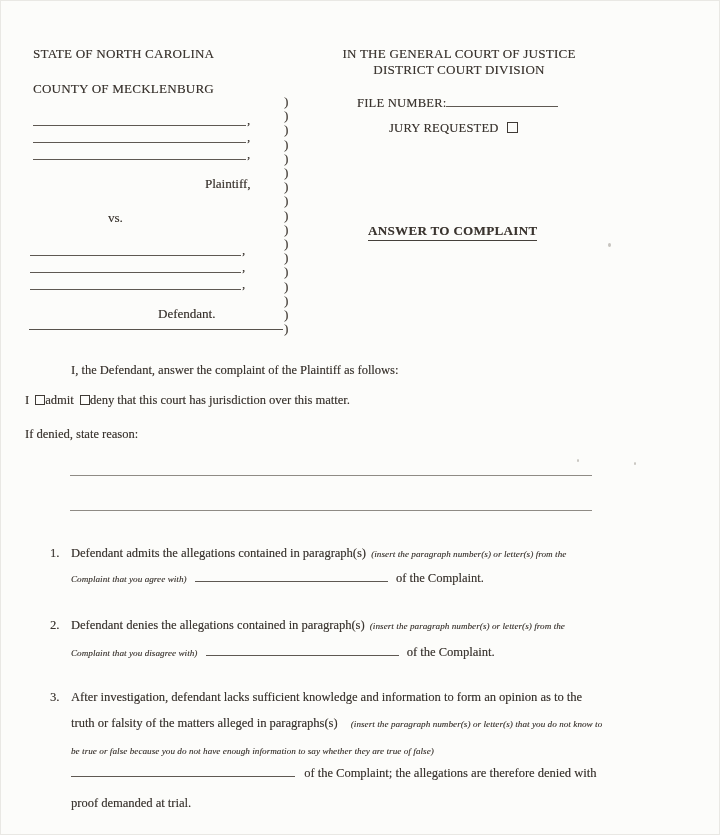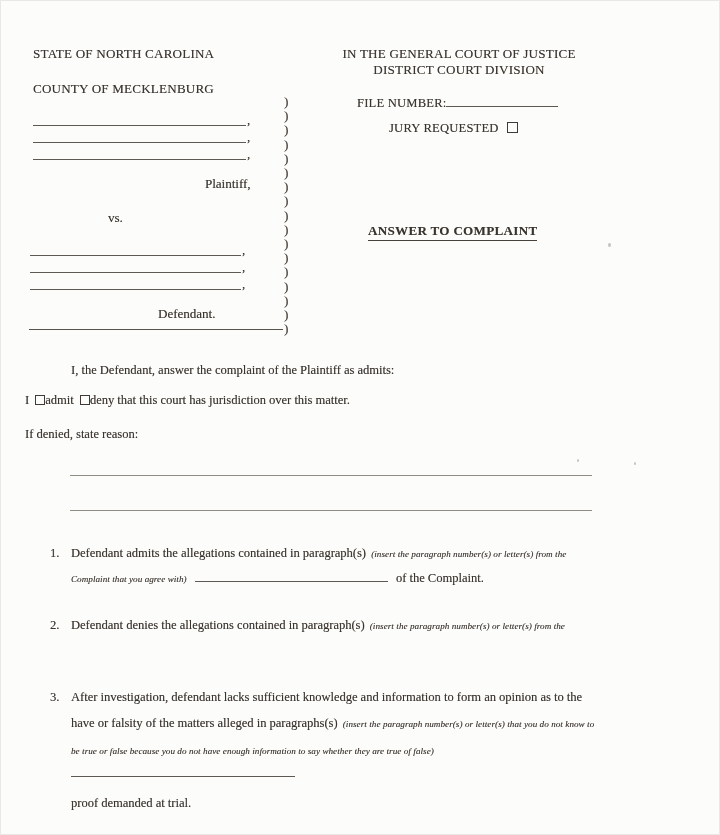--- a/index.html
+++ b/index.html
@@ -113,21 +113,21 @@
 )
 )
 )
 )
 )
 )
 )</div>
 
   <div class="abs doc-title" style="left:368px;top:223px;">ANSWER TO COMPLAINT</div>
 
-  <div class="abs body-text" style="left:71px;top:363px;">I, the Defendant, answer the complaint of the Plaintiff as admits:</div>
+  <div class="abs body-text" style="left:71px;top:363px;">I, the Defendant, answer the complaint of the Plaintiff as follows:</div>
 
   <div class="abs body-text" style="left:25px;top:393px;">
     <span>I</span>
     <span class="cb" style="margin-left:3px;"></span><span>admit</span>
     <span class="cb" style="margin-left:3px;"></span><span>deny</span>
     <span>that this court has jurisdiction over this matter.</span>
   </div>
 
   <div class="abs body-text" style="left:25px;top:427px;">If denied, state reason:</div>
 
@@ -141,31 +141,37 @@
   <div class="abs body-text" style="left:71px;top:570px;">
     <span class="small-italic">Complaint that you agree with)</span>
     <span class="blank" style="width:193px;margin:0 5px;"></span>
     <span>of the Complaint.</span>
   </div>
 
   <div class="abs body-text" style="left:50px;top:618px;">
     <span class="num">2.</span><span>Defendant denies the allegations contained in paragraph(s)</span>
     <span class="small-italic" style="margin-left:2px;">(insert the paragraph number(s) or letter(s) from the</span>
   </div>
+  <div class="abs body-text" style="left:71px;top:644px;">
+    <span class="small-italic">Complaint that you disagree with)</span>
+    <span class="blank" style="width:193px;margin:0 5px;"></span>
+    <span>of the Complaint.</span>
+  </div>
 
   <div class="abs body-text" style="left:50px;top:690px;">
     <span class="num">3.</span><span>After investigation, defendant lacks sufficient knowledge and information to form an opinion as to the</span>
   </div>
   <div class="abs body-text" style="left:71px;top:716px;">
-    <span>have or falsity of the matters alleged in paragraphs(s)</span>
-    <span class="small-italic" style="margin-left:2px;">(insert the paragraph number(s) or letter(s) that you do not know to</span>
+    <span>truth or falsity of the matters alleged in paragraphs(s)</span>
+    <span class="small-italic" style="margin-left:10px;">(insert the paragraph number(s) or letter(s) that you do not know to</span>
   </div>
   <div class="abs small-italic" style="left:71px;top:746px;white-space:nowrap;">be true or false because you do not have enough information to say whether they are true of false)</div>
   <div class="abs body-text" style="left:71px;top:765px;">
     <span class="blank" style="width:224px;margin-right:6px;"></span>
+    <span>of the Complaint; the allegations are therefore denied with</span>
   </div>
   <div class="abs body-text" style="left:71px;top:796px;font-family:Liberation Serif, serif;">proof demanded at trial.</div>
 
   <div class="artifact" style="left:608px;top:243px;width:3px;height:4px;"></div>
   <div class="artifact" style="left:577px;top:459px;width:2px;height:3px;"></div>
   <div class="artifact" style="left:634px;top:462px;width:2px;height:3px;"></div>
 
 </div>
 
 </body></html>

